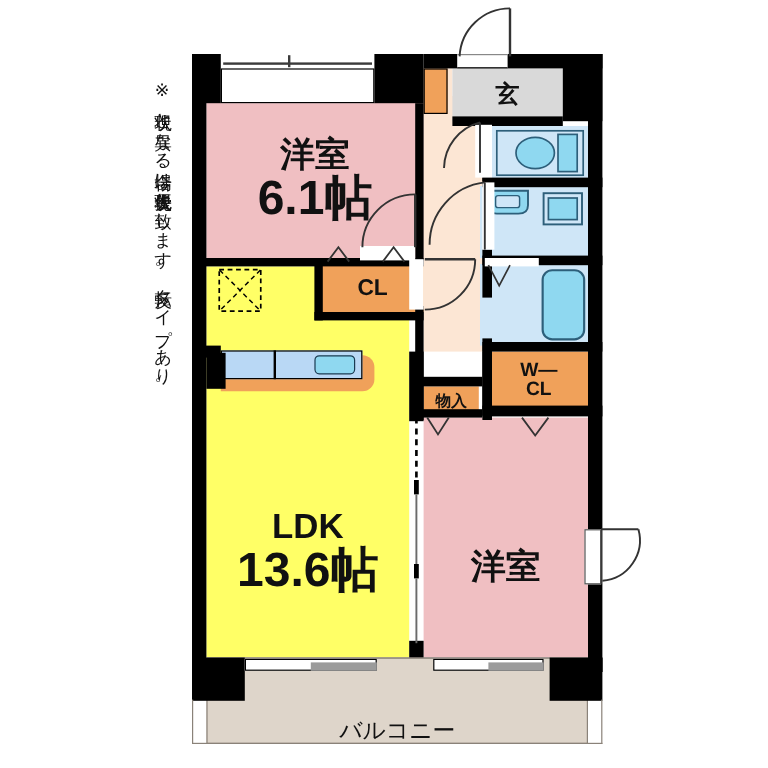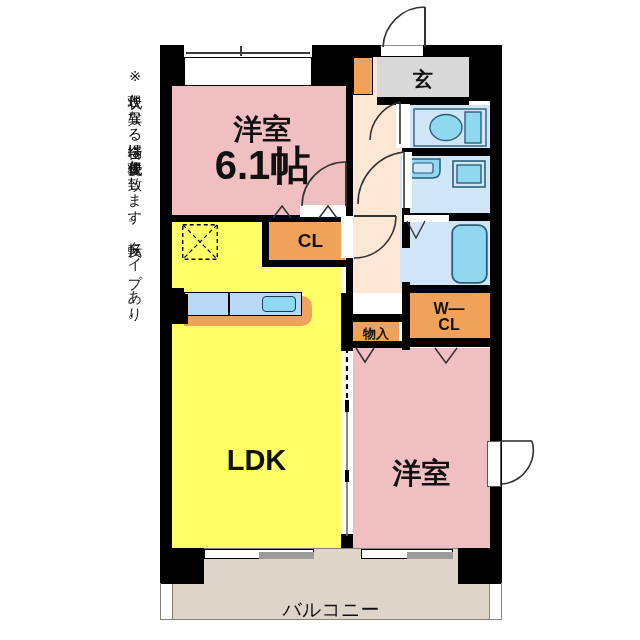--- a/index.html
+++ b/index.html
@@ -39,20 +39,21 @@
 
   <div class="abs room" style="left:377px;top:57px;width:92px;height:44px;background:#d9d9d9;">
     <div class="smalllabel" style="font-size:20px;">玄</div>
   </div>
 
   <div class="abs" style="left:353px;top:57px;width:20px;height:38px;background:#f0a15a;border:1px solid #000;"></div>
 
   <div class="abs room" style="left:172px;top:222px;width:169px;height:326px;background:#ffff66;">
     <div class="rlabel" style="margin-top:150px;">
       <span>LDK</span>
+      <span class="sz">13.6帖</span>
     </div>
   </div>
 
   <div class="abs room" style="left:353px;top:348px;width:137px;height:200px;background:#f0bfc2;">
     <div class="rlabel" style="margin-top:50px;">
       <span>洋室</span>
     </div>
   </div>
 
   <div class="abs" style="left:410px;top:105px;width:80px;height:45px;background:#cfe6f7;"></div>

